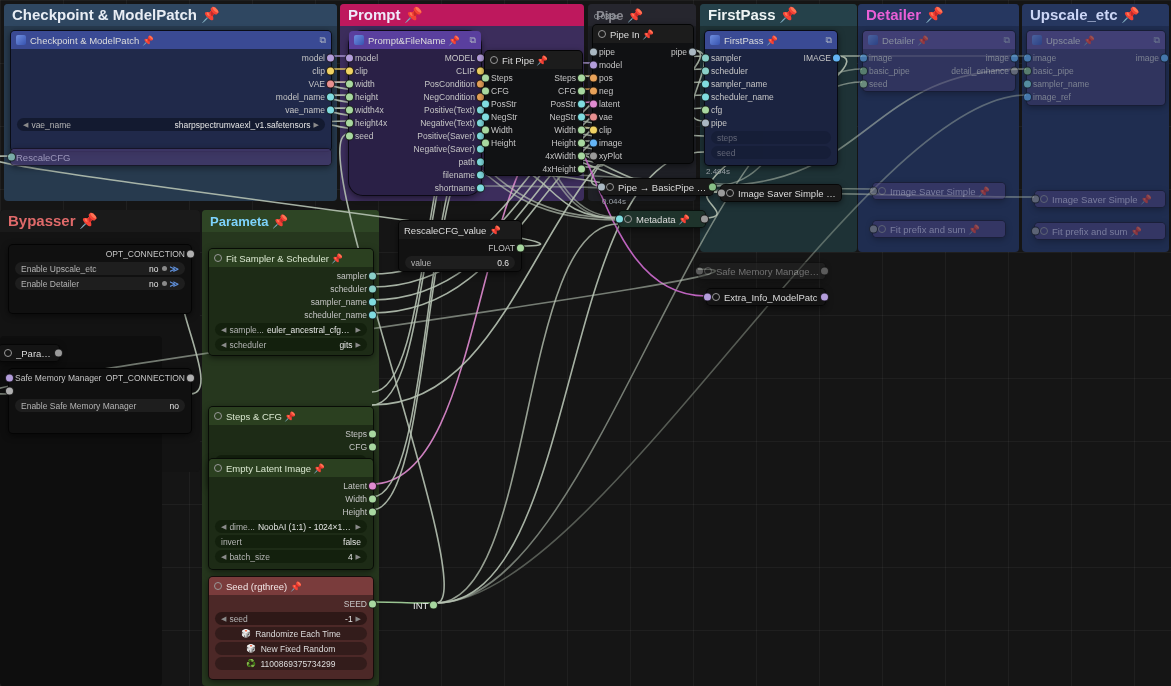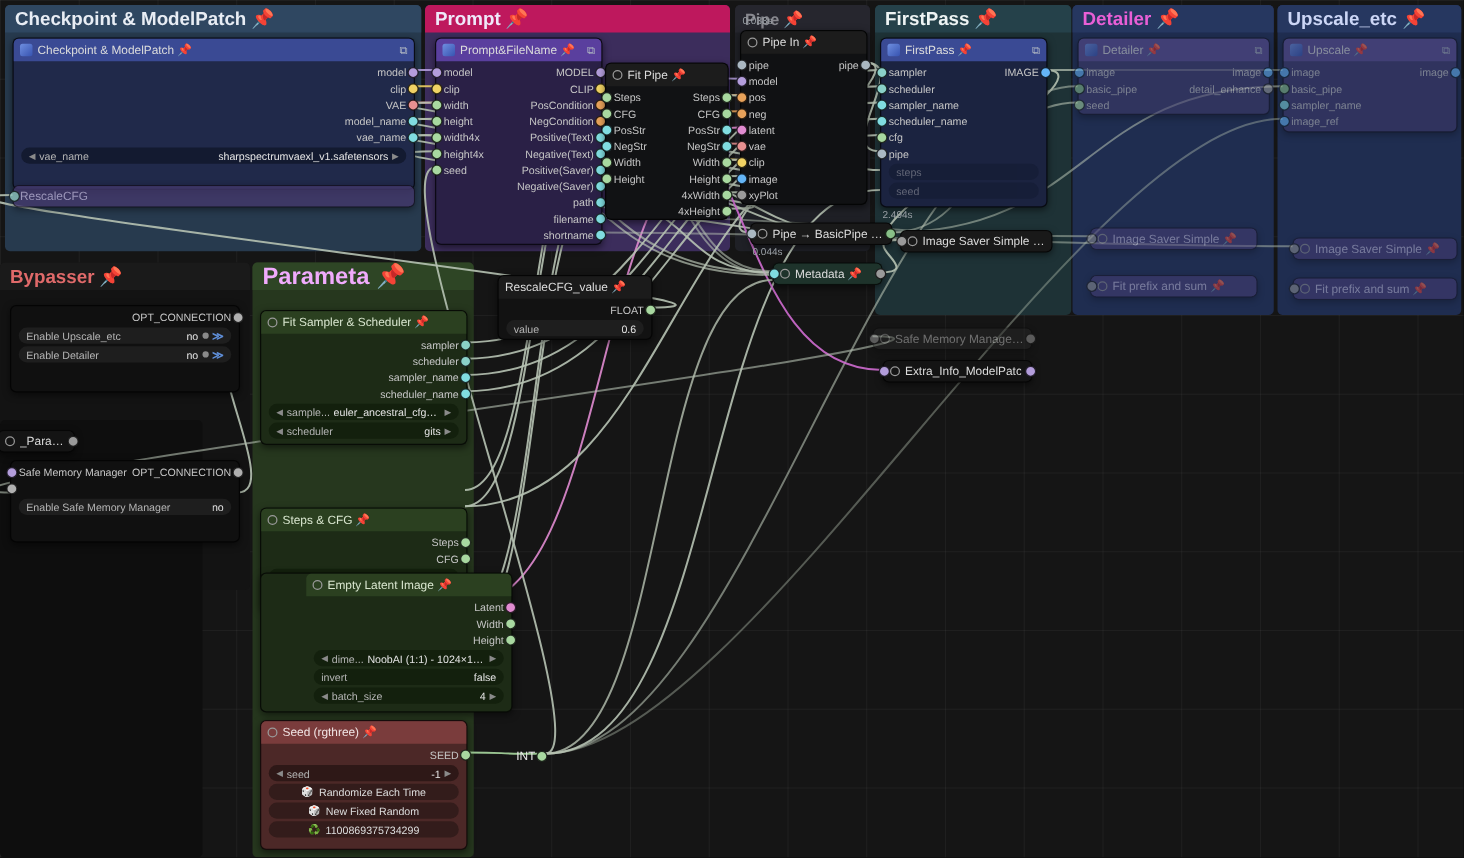--- a/index.html
+++ b/index.html
@@ -77,21 +77,21 @@
         <span class="group-title" style="color: rgb(204, 214, 246); font-size: 15px;">Upscale_etc 📌</span>
       </div>
     </div>
     <div class="group" style="left: 0px; top: 210px; width: 200px; height: 262px; background: rgb(19, 19, 19);">
       <div class="group-header" style="background: rgb(26, 26, 26);">
         <span class="group-title" style="color: rgb(224, 106, 106); font-size: 15px;">Bypasser 📌</span>
       </div>
     </div>
     <div class="group" style="left: 202px; top: 210px; width: 177px; height: 476px; background: rgb(38, 55, 30);">
       <div class="group-header" style="background: rgb(46, 69, 37);">
-        <span class="group-title" style="color: #f0abfc; font-size: 19px;">Parameta 📌</span>
+        <span class="group-title" style="color: #7dd3fc; font-size: 13px;">Parameta 📌</span>
       </div>
     </div>
     <div class="group" style="left: 0px; top: 336px; width: 162px; height: 350px; background: rgb(14, 14, 14);"></div>
     <svg id="wires" width="1171" height="686">
       <path d="M330,56 C368,56 310,56 348,56" stroke="#b39ddb" stroke-width="1.6" fill="none" opacity="0.9"></path>
       <path d="M330,69 C368,69 310,69 348,69" stroke="#f0d264" stroke-width="1.6" fill="none" opacity="0.9"></path>
       <path d="M330,82 C474.1,82 447.9,115 592,115" stroke="#e89090" stroke-width="1.6" fill="none" opacity="0.9"></path>
       <path d="M480,56 C541.6,56 530.4,63 592,63" stroke="#b39ddb" stroke-width="1.6" fill="none" opacity="0.9"></path>
       <path d="M480,69 C541.6,69 530.4,128 592,128" stroke="#f0d264" stroke-width="1.6" fill="none" opacity="0.9"></path>
       <path d="M480,82 C541.6,82 530.4,76 592,76" stroke="#e8a25a" stroke-width="1.6" fill="none" opacity="0.9"></path>
@@ -174,21 +174,21 @@
         <span class="wvalue">sharpspectrumvaexl_v1.safetensors</span>
         <span class="arrow">▶</span>
       </div>
     </div>
     <div class="node collapsed" style="left: 10px; top: 148px; width: 320px; background: rgb(67, 56, 107); opacity: 0.8;">
       <div class="node-header" style="background: rgb(67, 56, 107);">
         <span class="node-title" style="color: rgb(185, 174, 214);">RescaleCFG</span>
       </div>
       <span class="dot in" style="background: rgb(143, 199, 192);"></span>
     </div>
-    <div class="node" style="left: 348px; top: 30px; width: 132px; height: 164px; background: rgb(42, 32, 70);">
+    <div class="node" style="left: 348px; top: 30px; width: 132px; height: 164px; background: rgb(42, 32, 70); border-radius: 15px;">
       <div class="node-header" style="background: rgb(90, 63, 158);">
         <span class="badge-icon"></span>
         <span class="node-title">Prompt&amp;FileName 📌</span>
         <span class="popout">⧉</span>
       </div>
       <div class="rows">
         <div class="row">
           <span class="dot in" style="background: rgb(179, 157, 219);"></span>
           <span class="lbl">model</span>
           <span class="lbl out">MODEL</span>
@@ -607,21 +607,21 @@
       </div>
       <div class="widget" style="background: rgb(19, 32, 13);">
         <span class="wlabel">Steps</span>
         <span class="wvalue">20</span>
       </div>
       <div class="widget" style="background: rgb(19, 32, 13);">
         <span class="wlabel">CFG</span>
         <span class="wvalue">1.44</span>
       </div>
     </div>
-    <div class="node" style="left: 208px; top: 458px; width: 164px; height: 110px; background: rgb(29, 43, 22); padding-left: 36px;">
+    <div class="node" style="left: 208px; top: 458px; width: 164px; height: 110px; background: rgb(29, 43, 22);">
       <div class="node-header" style="background: rgb(43, 64, 32);">
         <span class="collapse-dot"></span>
         <span class="node-title" style="color: rgb(217, 230, 207);">Empty Latent Image 📌</span>
       </div>
       <div class="rows">
         <div class="row">
           <span class="lbl out">Latent</span>
           <span class="dot out" style="background: rgb(224, 139, 208);"></span>
         </div>
         <div class="row">

